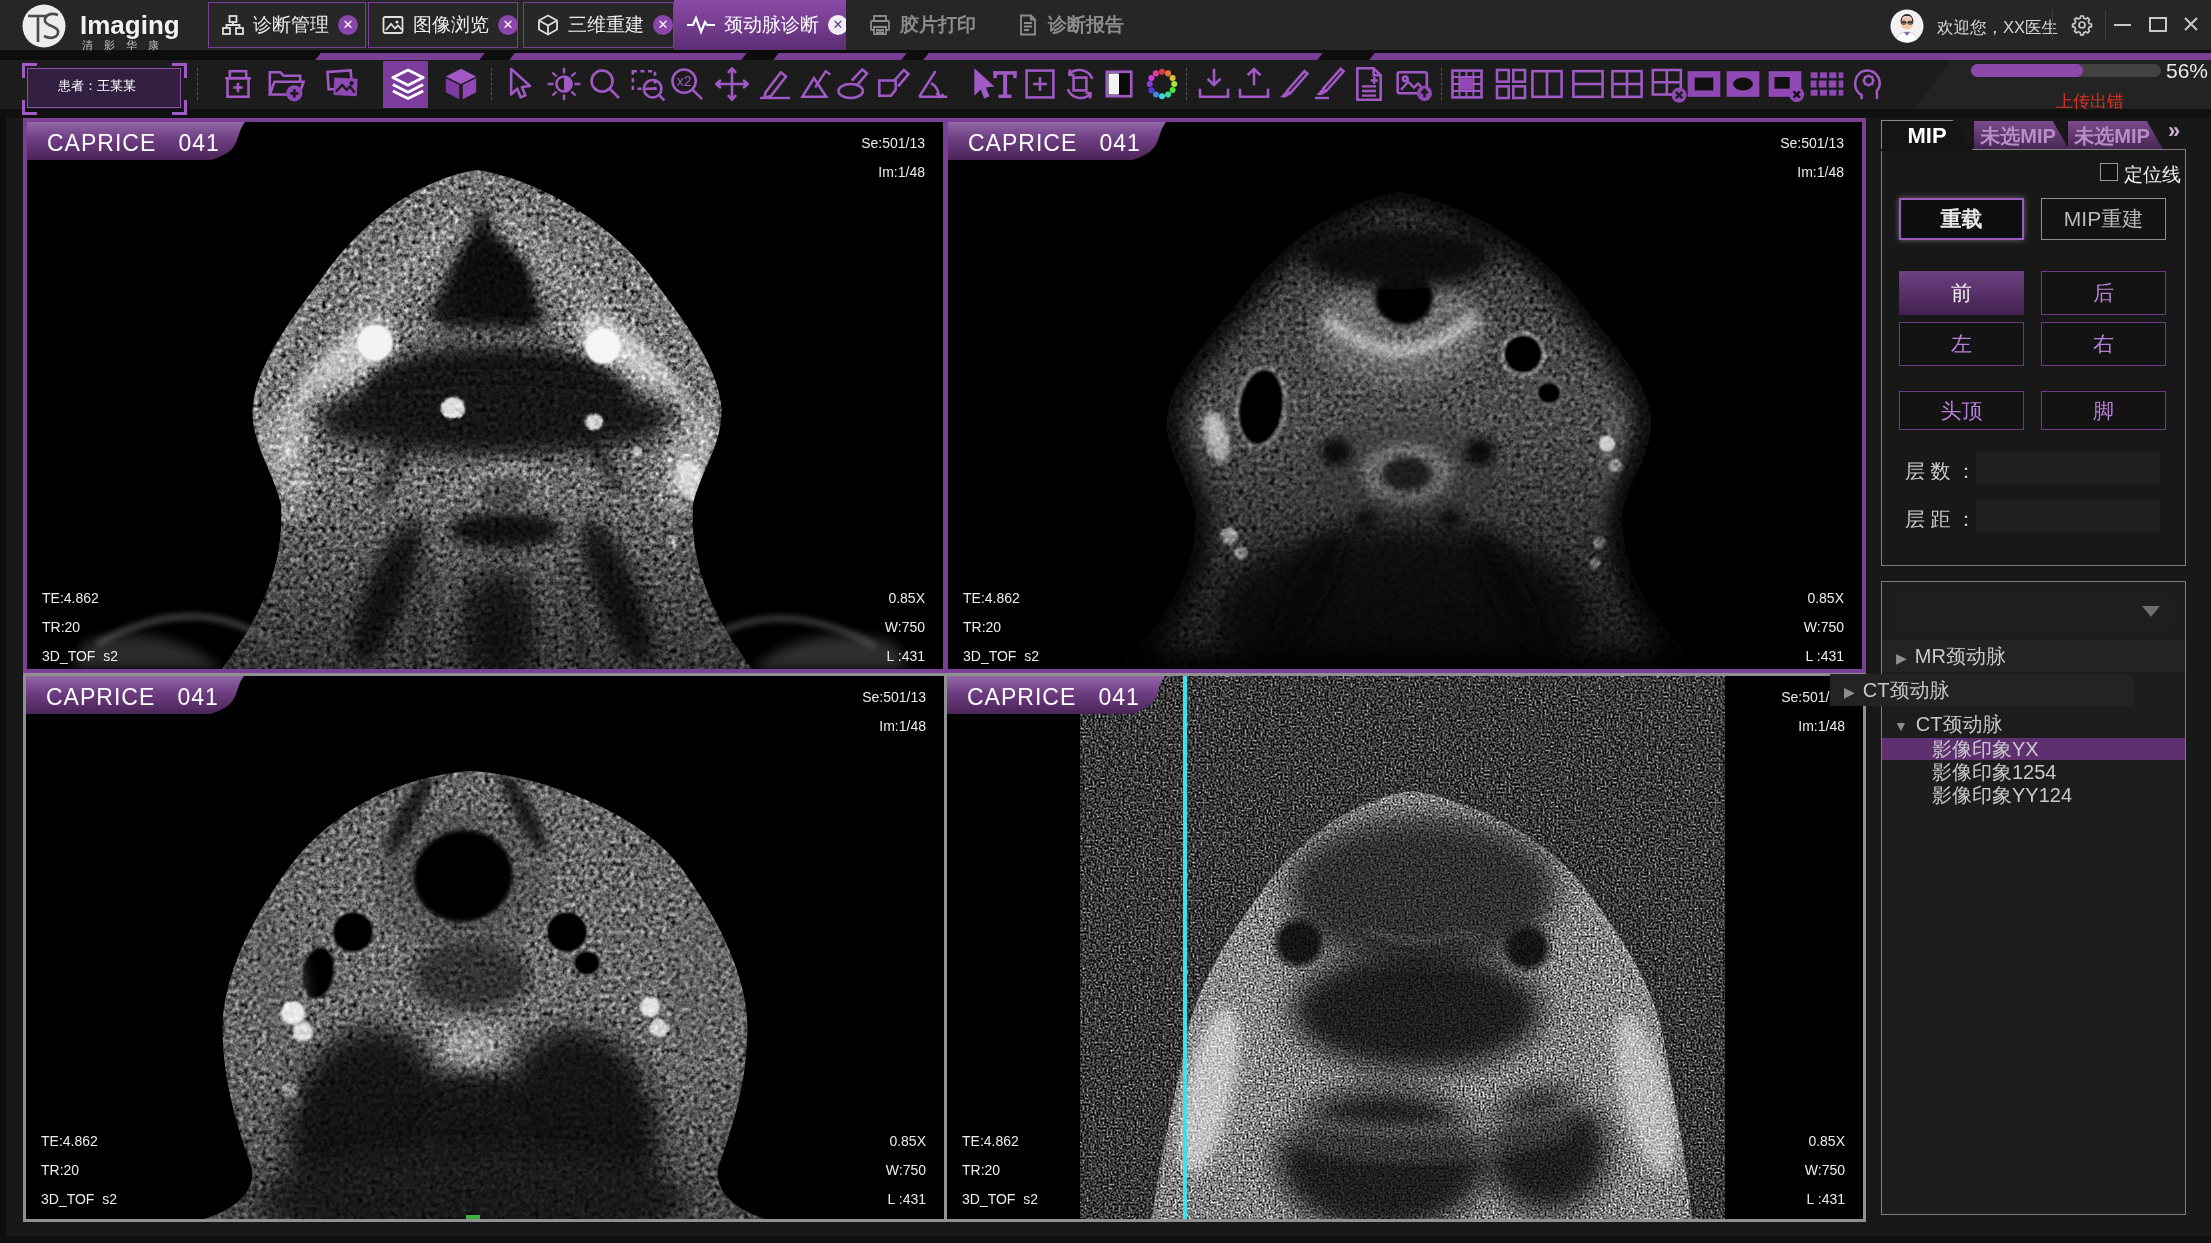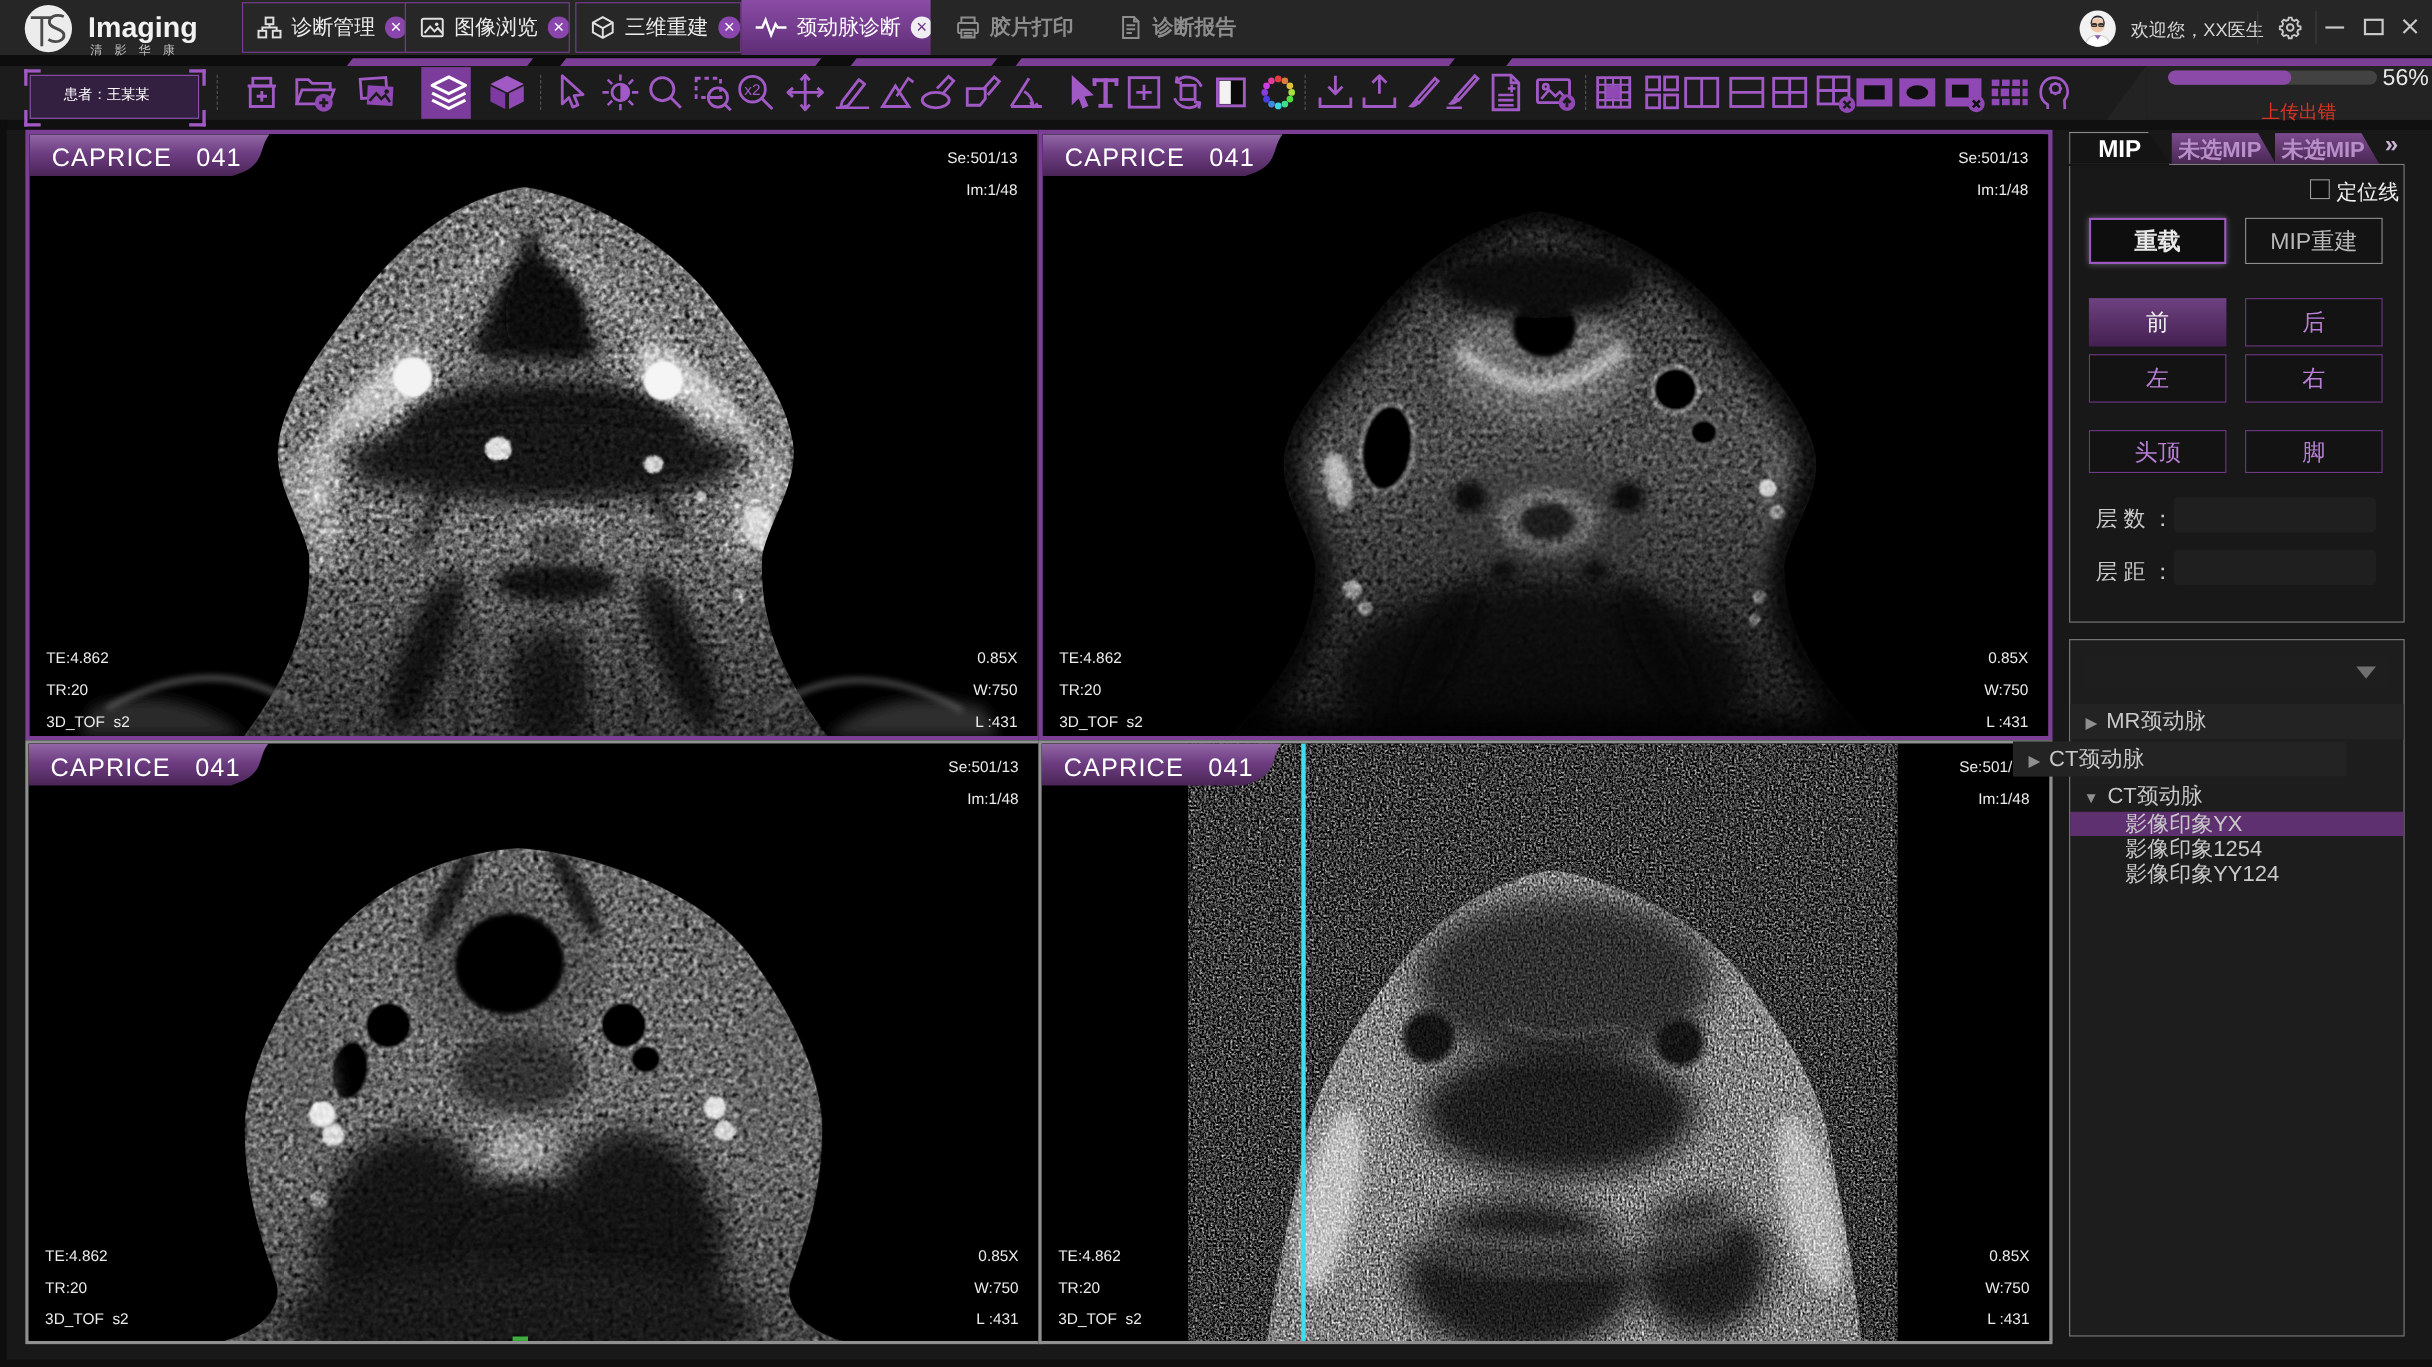--- a/index.html
+++ b/index.html
@@ -67,21 +67,21 @@
 <svg class="abs" style="left:20px;top:3px" width="52" height="46" viewBox="0 0 52 46">
   <circle cx="24" cy="23" r="21.5" fill="#ececec"></circle>
   <g stroke="#4a4a4a" fill="none" stroke-width="2.6">
     <path d="M8 13 h20 M18 13 v26"></path>
     <path d="M38 12 c-8 -3 -14 1 -13 6 c1 5 12 5 13 10 c1 6 -7 9 -14 5"></path>
   </g>
 </svg>
 <div class="abs" style="left:80px;top:10px;color:#f2f2f2;font-size:26px;font-weight:bold;">Imaging</div>
 <div class="abs" style="left:82px;top:38px;color:#c0c0c0;font-size:11px;letter-spacing:11px;">清影华康</div>
 
-<div class="tab" style="left:208px;width:158px;margin-left:12px;">
+<div class="tab" style="left:208px;width:158px;">
   <span class="ticon">
         <svg width="24" height="24" viewBox="0 0 24 24" fill="none" stroke="#e0e0e0" stroke-width="1.8">
           <rect x="8.5" y="3" width="7" height="6"></rect>
           <rect x="2" y="15" width="7" height="6"></rect>
           <rect x="15" y="15" width="7" height="6"></rect>
           <path d="M12 9 v3 M5.5 15 v-3 h13 v3"></path>
         </svg>
       </span>
   <span>诊断管理</span>
       <span class="tabx">✕</span>

